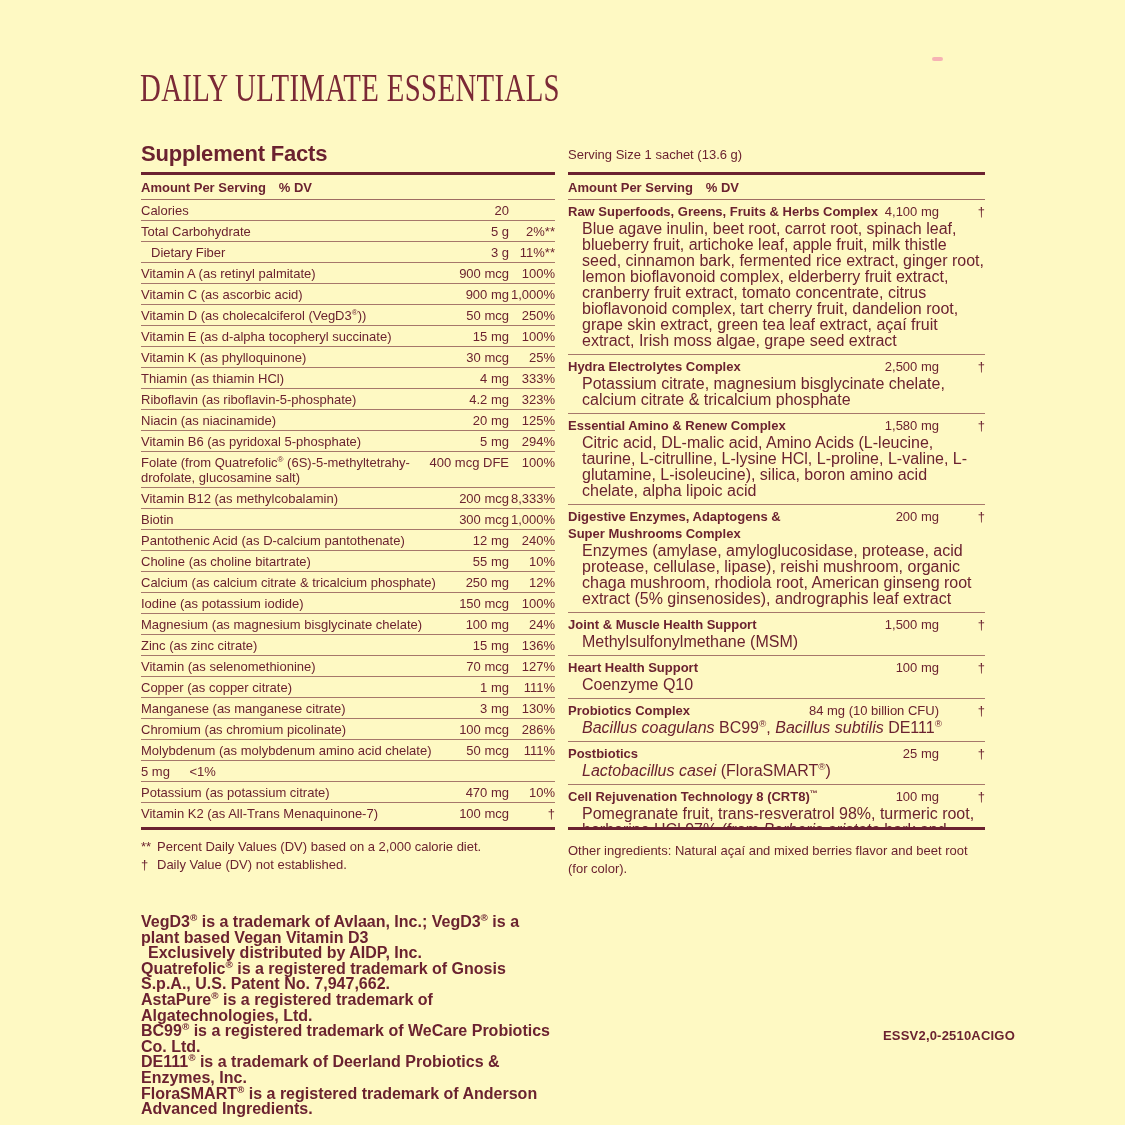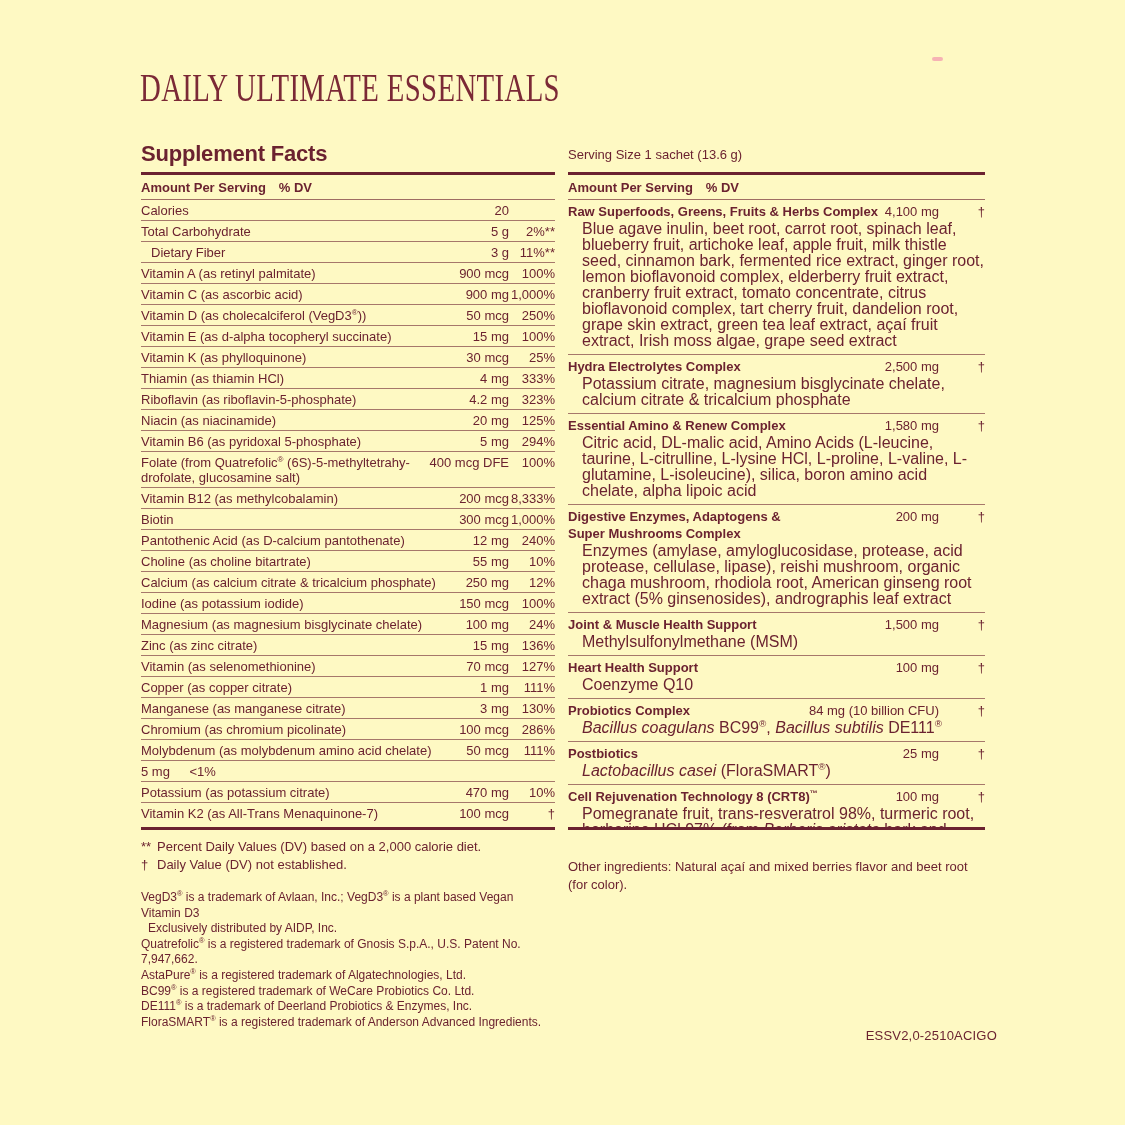--- a/index.html
+++ b/index.html
@@ -52,27 +52,27 @@
   .sec-head .sec-name{flex:1;font-weight:bold;white-space:pre-line;padding-right:6px;}
   .sec-head .amt{white-space:nowrap;text-align:right;}
   .sec-head .dv{width:46px;text-align:right;white-space:nowrap;}
   .sec-desc{margin:0;padding:0 0 5px 14px;font-size:16px;line-height:16px;}
 
   sup{font-size:.62em;vertical-align:super;line-height:0;}
 
   .footnotes{margin-top:8px;}
   .fn{display:flex;font-size:13px;line-height:17.5px;}
   .fn .sym{width:16px;flex:none;}
-  .tm-notes{margin-top:17px;font-size:12px;line-height:15.6px;}
+  .tm-notes{margin-top:41px;font-size:16px;line-height:15.6px;font-weight:bold;}
   .tm-line.indent{padding-left:7px;}
 
-  .other-ing{margin-top:28px;font-size:13px;line-height:18px;}
+  .other-ing{margin-top:12px;font-size:13px;line-height:18px;}
   .footer-code{
-    position:absolute;left:580px;top:1028px;width:417px;text-align:right;
-    font-size:13px;font-weight:normal;letter-spacing:.2px;
+    position:absolute;left:598px;top:1028px;width:417px;text-align:right;
+    font-size:13px;font-weight:bold;letter-spacing:.2px;
   }
 </style>
 </head>
 <body>
 
 <div class="sheet">
 
   <div class="artifact"></div>
 
   <h1 class="title">DAILY ULTIMATE ESSENTIALS</h1>

